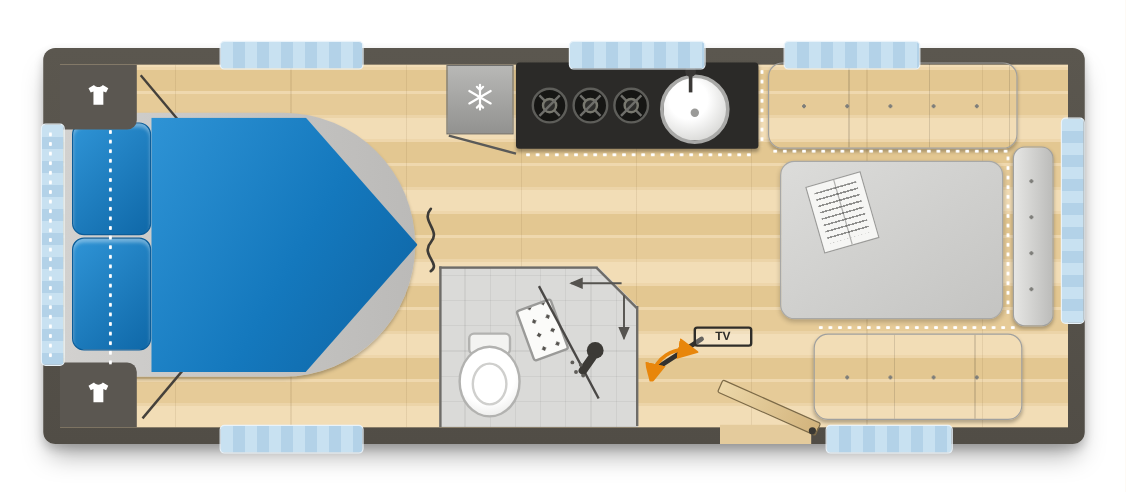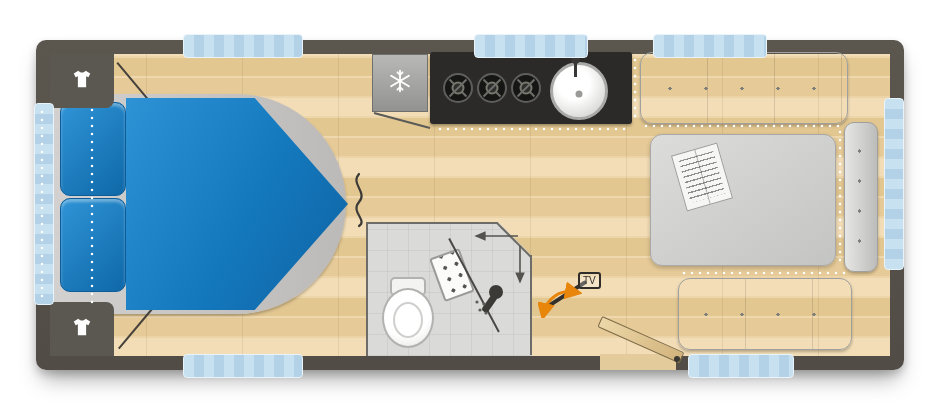--- a/index.html
+++ b/index.html
@@ -95,22 +95,22 @@
         box-shadow:0 2px 4px rgba(0,0,0,0.22);}
   .mag{left:678px;top:148px;width:46px;height:56px;background:#f6f6f4;border:1px solid #9c9c9a;
         transform:rotate(-16deg);z-index:4;}
   .mag-fold{position:absolute;left:50%;top:0;width:1px;height:100%;background:#b0b0ae;}
   .mag-lines{position:absolute;left:5px;right:5px;top:6px;bottom:6px;
         background-image:repeating-linear-gradient(180deg, rgba(60,60,58,0.55) 0 1.3px, rgba(0,0,0,0) 1.3px 5.5px);}
 
   
   .tv-screen{left:544px;top:292px;width:46px;height:4px;background:#33312d;border-radius:2px;
         transform:rotate(-33deg);z-index:5;}
-  .tv-label{left:578px;top:272px;color:#2f2d29;font-size:10px;font-weight:normal;border:2px solid #2f2d29;
-        border-radius:3px;padding:0 3px;line-height:13px;z-index:6;background:rgba(255,255,255,0.25);}
+  .tv-label{left:578px;top:272px;color:#2f2d29;font-size:10px;font-weight:bold;border:2px solid #2f2d29;
+        border-radius:3px;padding:0 16px;line-height:13px;z-index:6;background:rgba(255,255,255,0.25);}
   .door-gap{left:600px;top:354px;width:76px;height:16px;background:#e4cb9c;z-index:3;}
   .door-leaf{left:592px;top:352px;width:88px;height:10px;z-index:7;border-radius:2px;
         background:linear-gradient(90deg,#ecd7a8,#d2b37c);border:1px solid #7c6a47;
         transform:rotate(24deg);transform-origin:100% 50%;}
   .hinge{left:674px;top:356px;width:6px;height:6px;border-radius:50%;background:#3a3832;z-index:7;}
 </style>
 </head>
 <body>
 
 <div class="stage">

